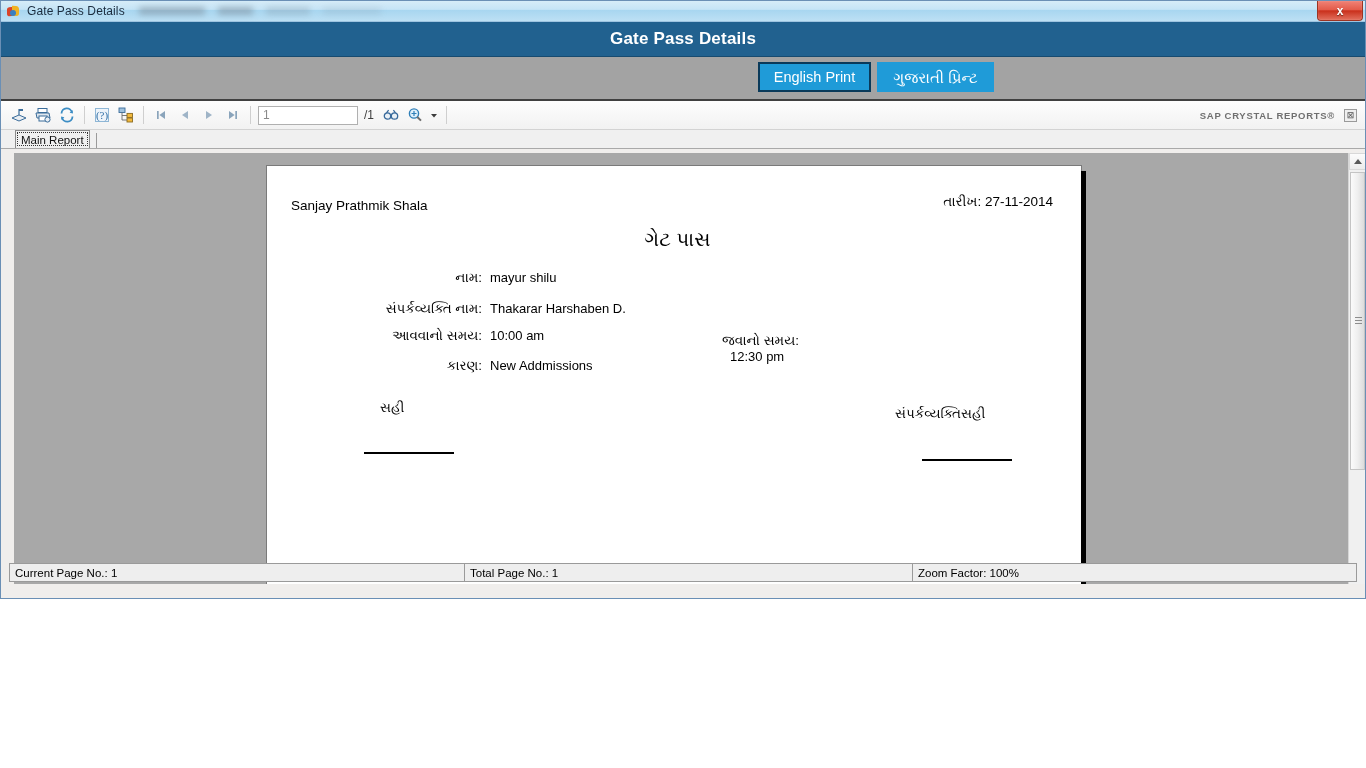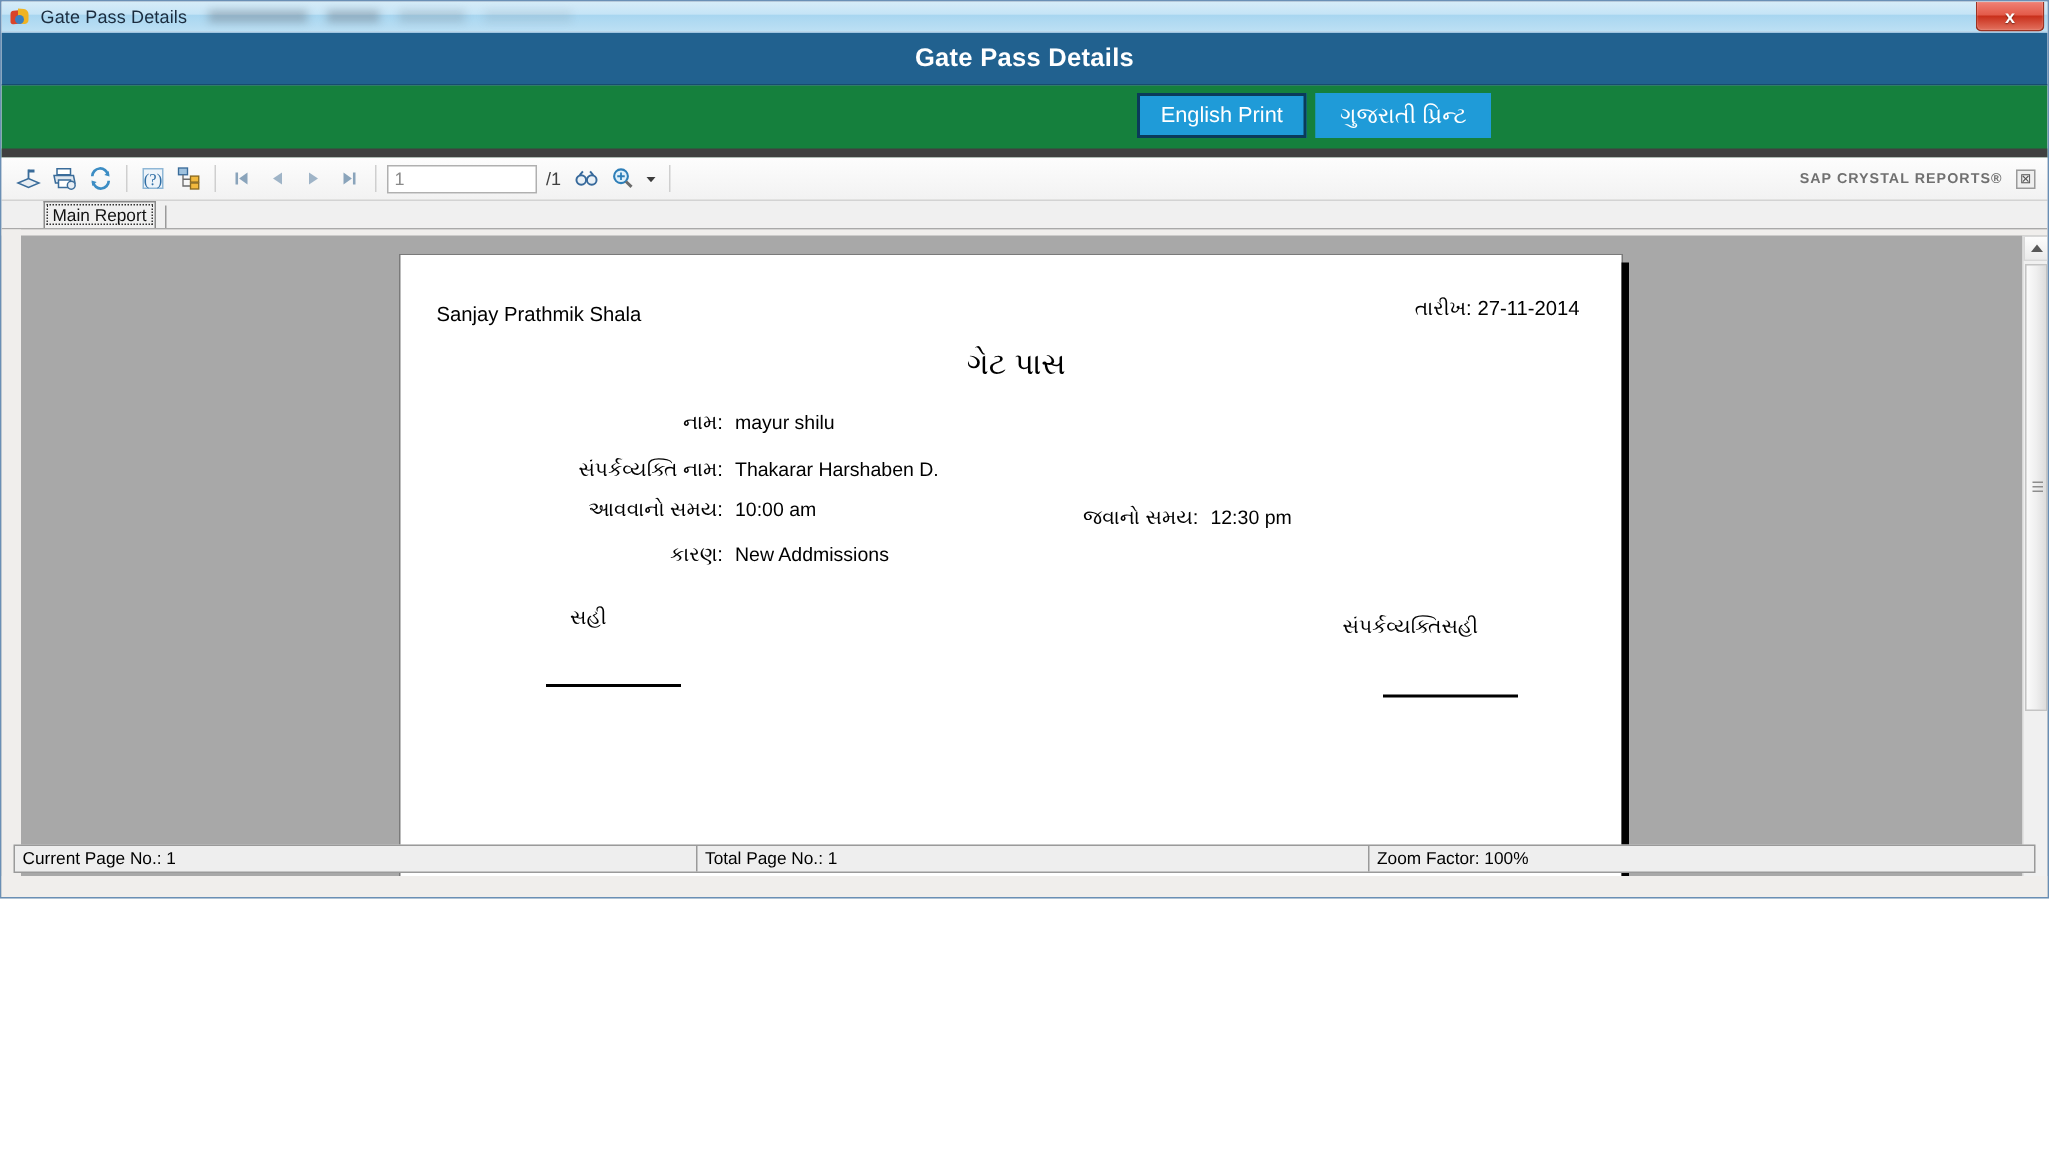--- a/index.html
+++ b/index.html
@@ -123,22 +123,22 @@
   .page-header .ph-title {
     color: #ffffff;
     font-size: 17px;
     font-weight: bold;
     letter-spacing: .2px;
   }
 
   
   .print-strip {
     height: 42px;
-    background: #15803d;
-    border-bottom: 6px solid #404040;
+    background: #a3a3a3;
+    border-bottom: 2px solid #404040;
     position: relative;
   }
   .btn-print {
     position: absolute;
     top: 5px;
     height: 30px;
     background: #1f9bd8;
     color: #ffffff;
     font-size: 14.5px;
     display: flex;
@@ -231,21 +231,21 @@
     box-sizing: border-box;
   }
 
   
   .tab-strip {
     height: 19px;
     background: #f0f0f0;
     border-bottom: 1px solid #a9a9a9;
     display: flex;
     align-items: flex-end;
-    padding-left: 28px;
+    padding-left: 14px;
     box-sizing: border-box;
   }
   .tab-main {
     height: 18px;
     padding: 0 5px;
     background: #f0f0f0;
     border: 1px solid #8a8a8a;
     border-bottom: none;
     font-size: 11.5px;
     color: #111;
@@ -339,21 +339,21 @@
     font-size: 13px;
     padding-left: 8px;
   }
   #fld-name    { left: 55px; top: 104px; }
   #fld-contact { left: 55px; top: 135px; }
   #fld-intime  { left: 55px; top: 162px; }
   #fld-reason  { left: 55px; top: 192px; }
   #fld-name .lbl, #fld-contact .lbl, #fld-intime .lbl, #fld-reason .lbl {
     width: 160px;
   }
-  #fld-outtime { left: 455px; top: 167px; }
+  #fld-outtime { left: 455px; top: 167px; flex-direction: column; }
 
   .sig {
     position: absolute;
     font-size: 13.5px;
     white-space: nowrap;
   }
   #sig-left  { left: 113px; top: 234px; }
   #sig-right { left: 628px; top: 240px; }
   .sig-line {
     position: absolute;

